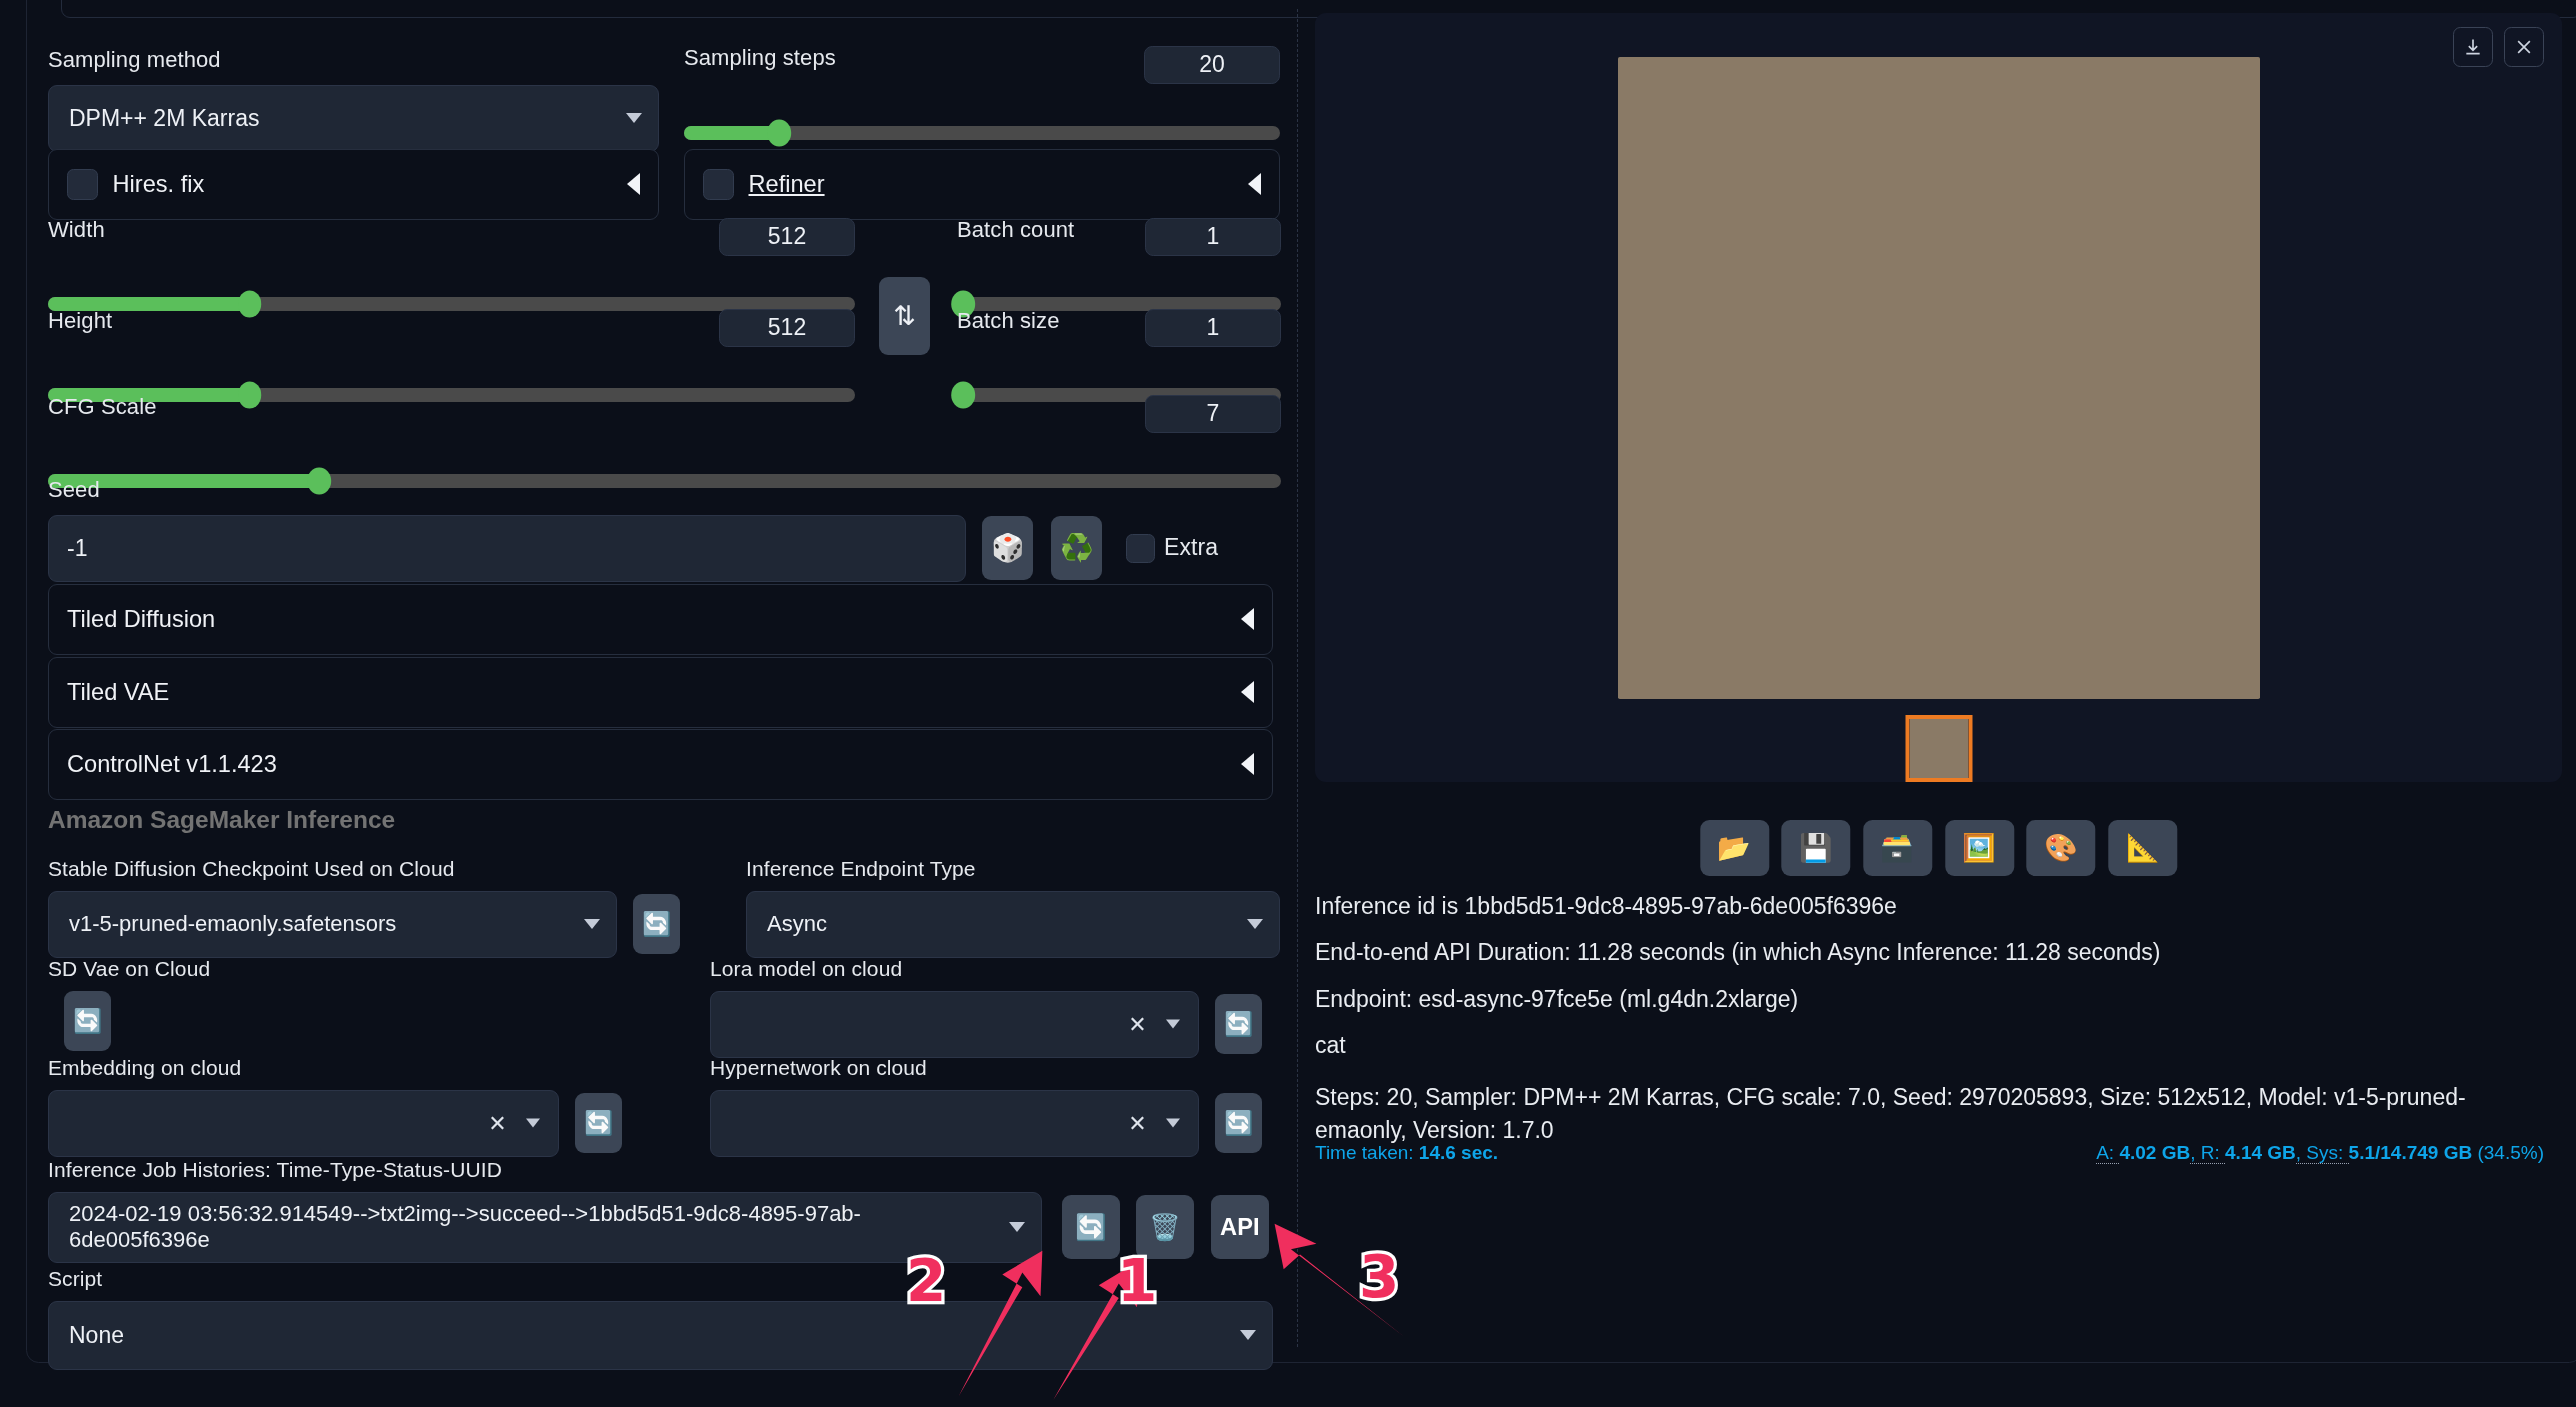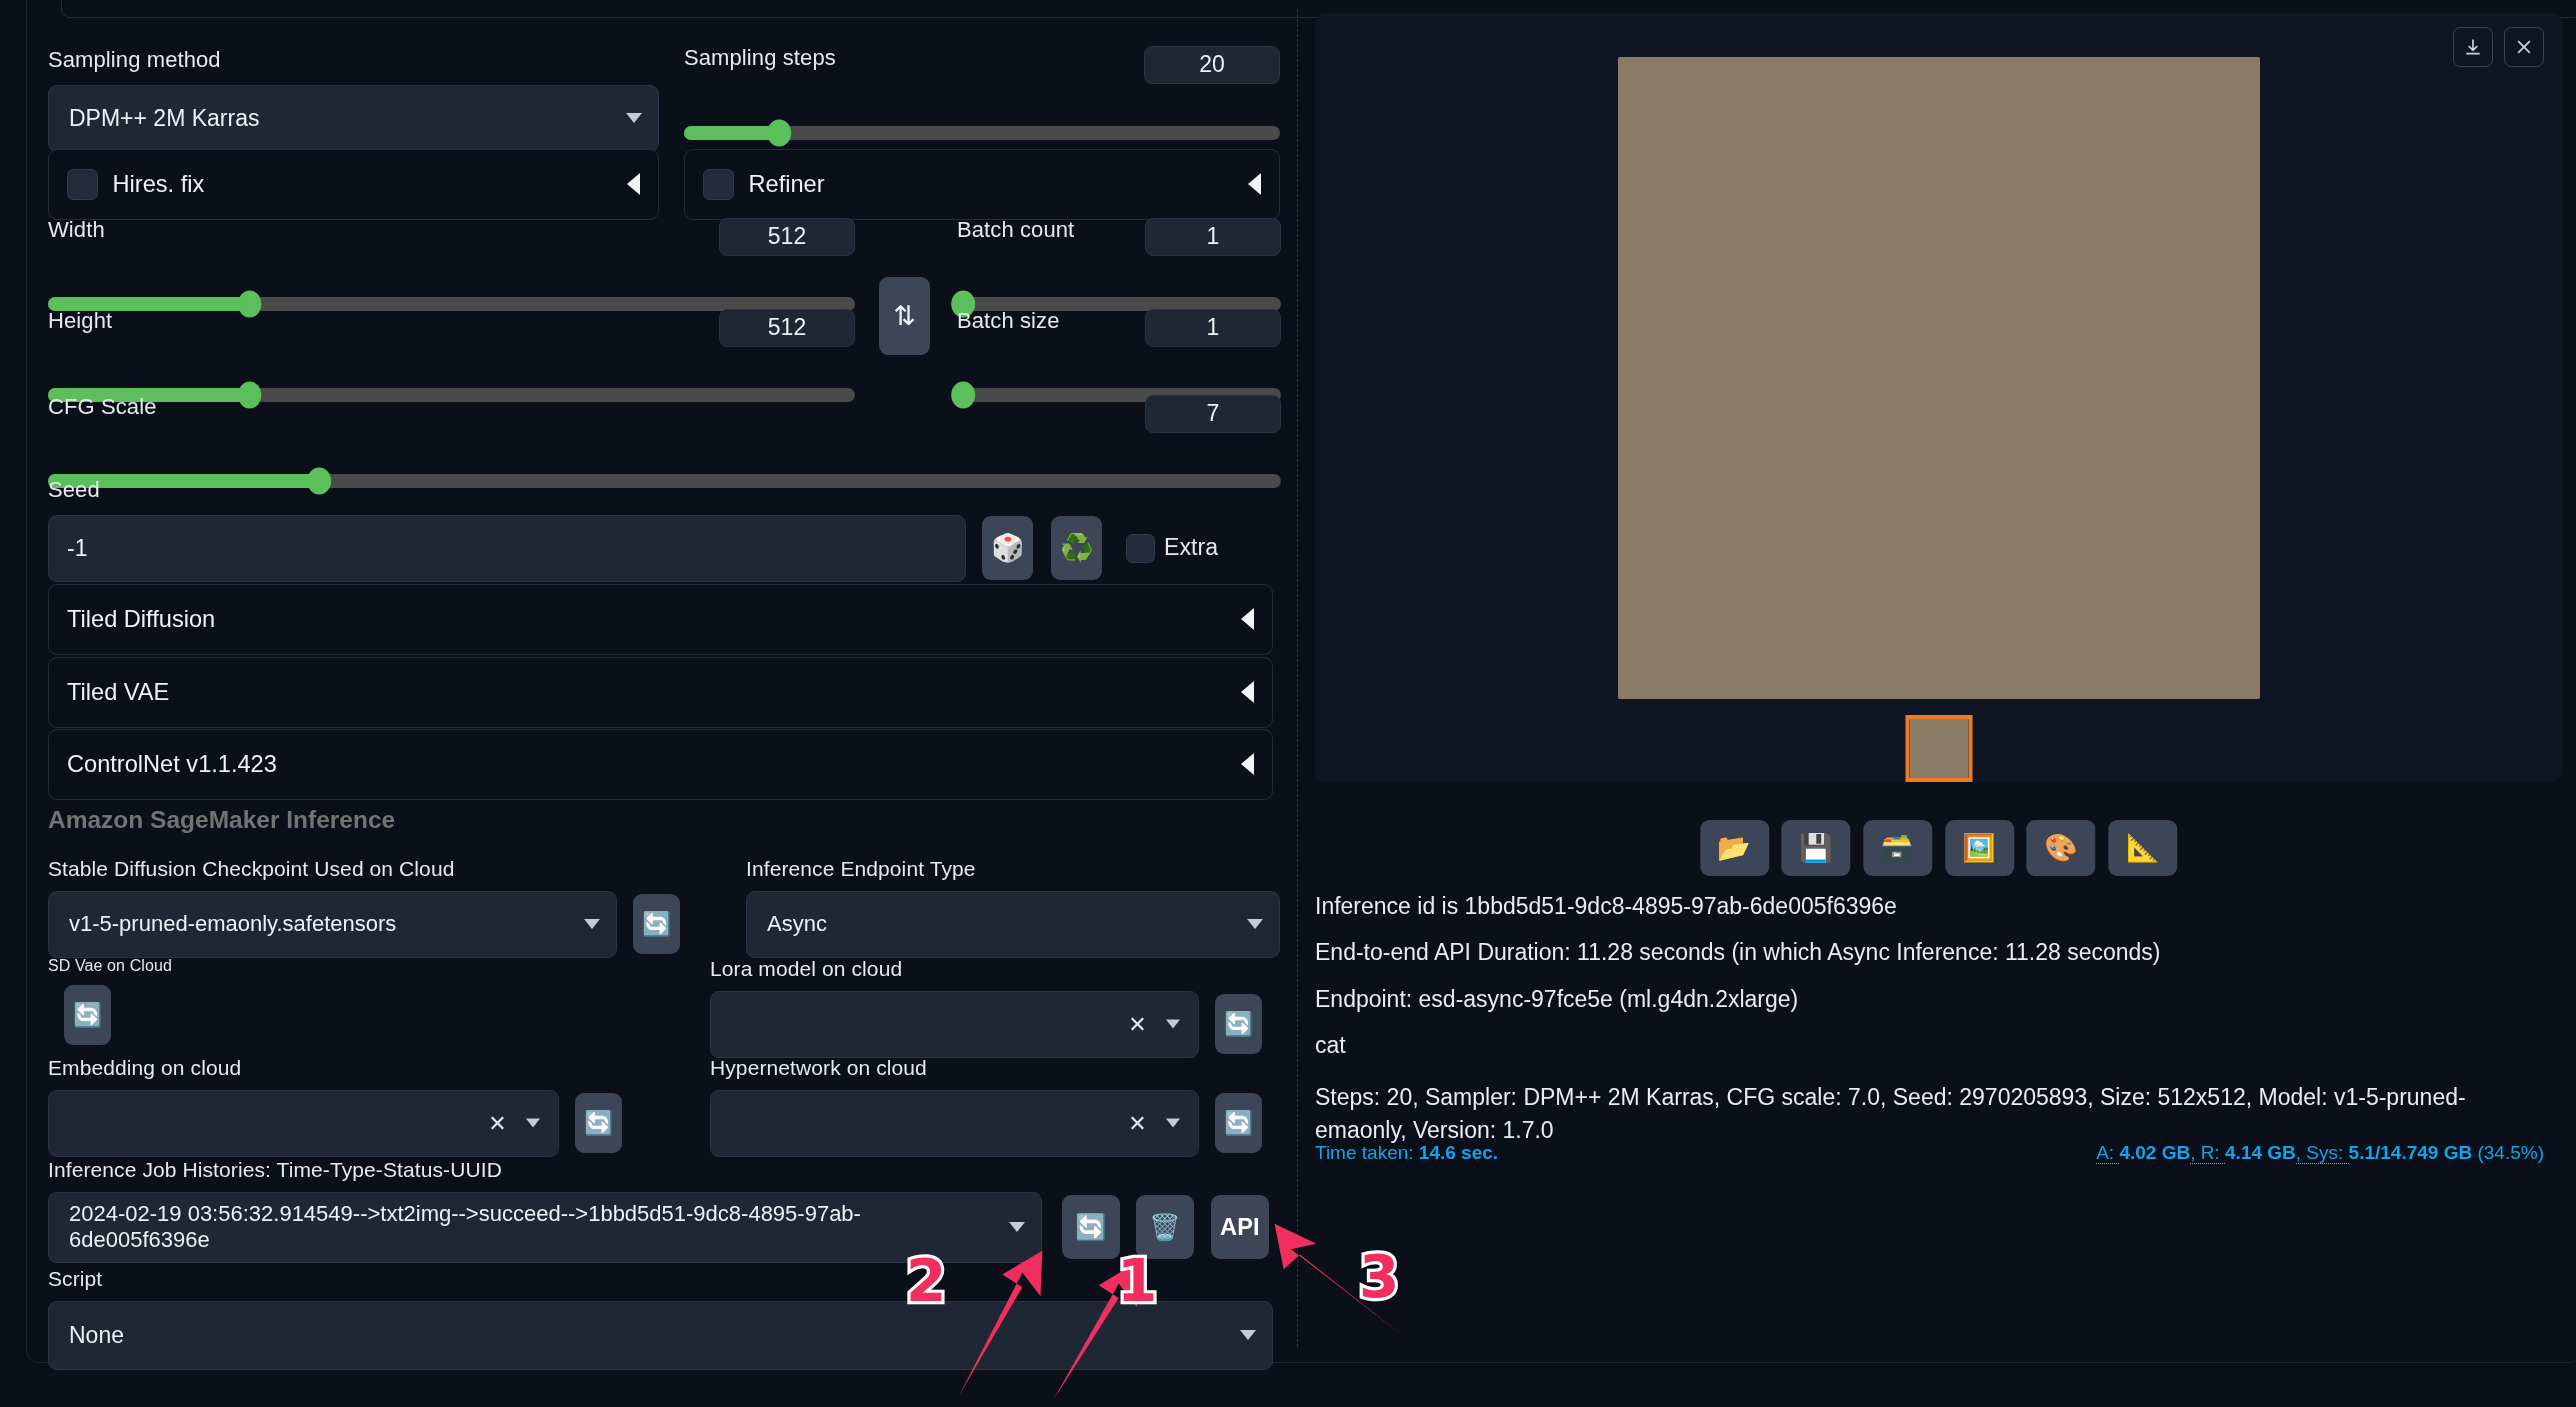--- a/index.html
+++ b/index.html
@@ -312,21 +312,21 @@
         <div class="sthumb" style="left:16%"></div>
       </div>
     </div>
 
     <div class="acc" style="position:absolute;left:0;top:136px;width:611px;">
       <span class="cbx"></span>
       <span>Hires. fix</span>
       <span class="tri"></span>
     </div>
 
-    <div class="acc" style="position:absolute;left:636px;top:136px;width:596px;">
+    <div class="acc" style="position:absolute;left:636px;top:136px;width:596px;text-decoration:underline;">
       <span class="cbx"></span>
       <span>Refiner</span>
       <span class="tri"></span>
     </div>
 
     <div class="srow" style="position:absolute;left:0;top:205px;width:807px;">
       <span class="lbl">Width</span>
       <div class="snum">512</div>
       <div class="strack" style="margin-top:55px;">
         <div class="sfill" style="width:25%"></div>
@@ -420,21 +420,21 @@
     </div>
     <div style="position:absolute;left:698px;top:844px;width:534px;">
       <span class="lbl" style="font-size:21px;">Inference Endpoint Type</span>
       <div class="dd" style="margin-top:11px;width:534px;">
         <span style="font-size:22px;">Async</span>
         <span class="caret"></span>
       </div>
     </div>
 
     <div style="position:absolute;left:0;top:944px;">
-      <span class="lbl" style="font-size:16px;">SD Vae on Cloud</span>
+      <span class="lbl" style="font-size:21px;">SD Vae on Cloud</span>
       <div style="display:flex;align-items:center;margin-top:11px;">
         <div class="ebtn" style="width:47px;height:60px;margin-left:16.4px;font-size:23.6px;">
           <span>🔄</span>
         </div>
       </div>
     </div>
     <div style="position:absolute;left:662px;top:944px;">
       <span class="lbl" style="font-size:21px;">Lora model on cloud</span>
       <div style="display:flex;align-items:center;margin-top:11px;">
         <div class="cdd" style="width:489px;">

